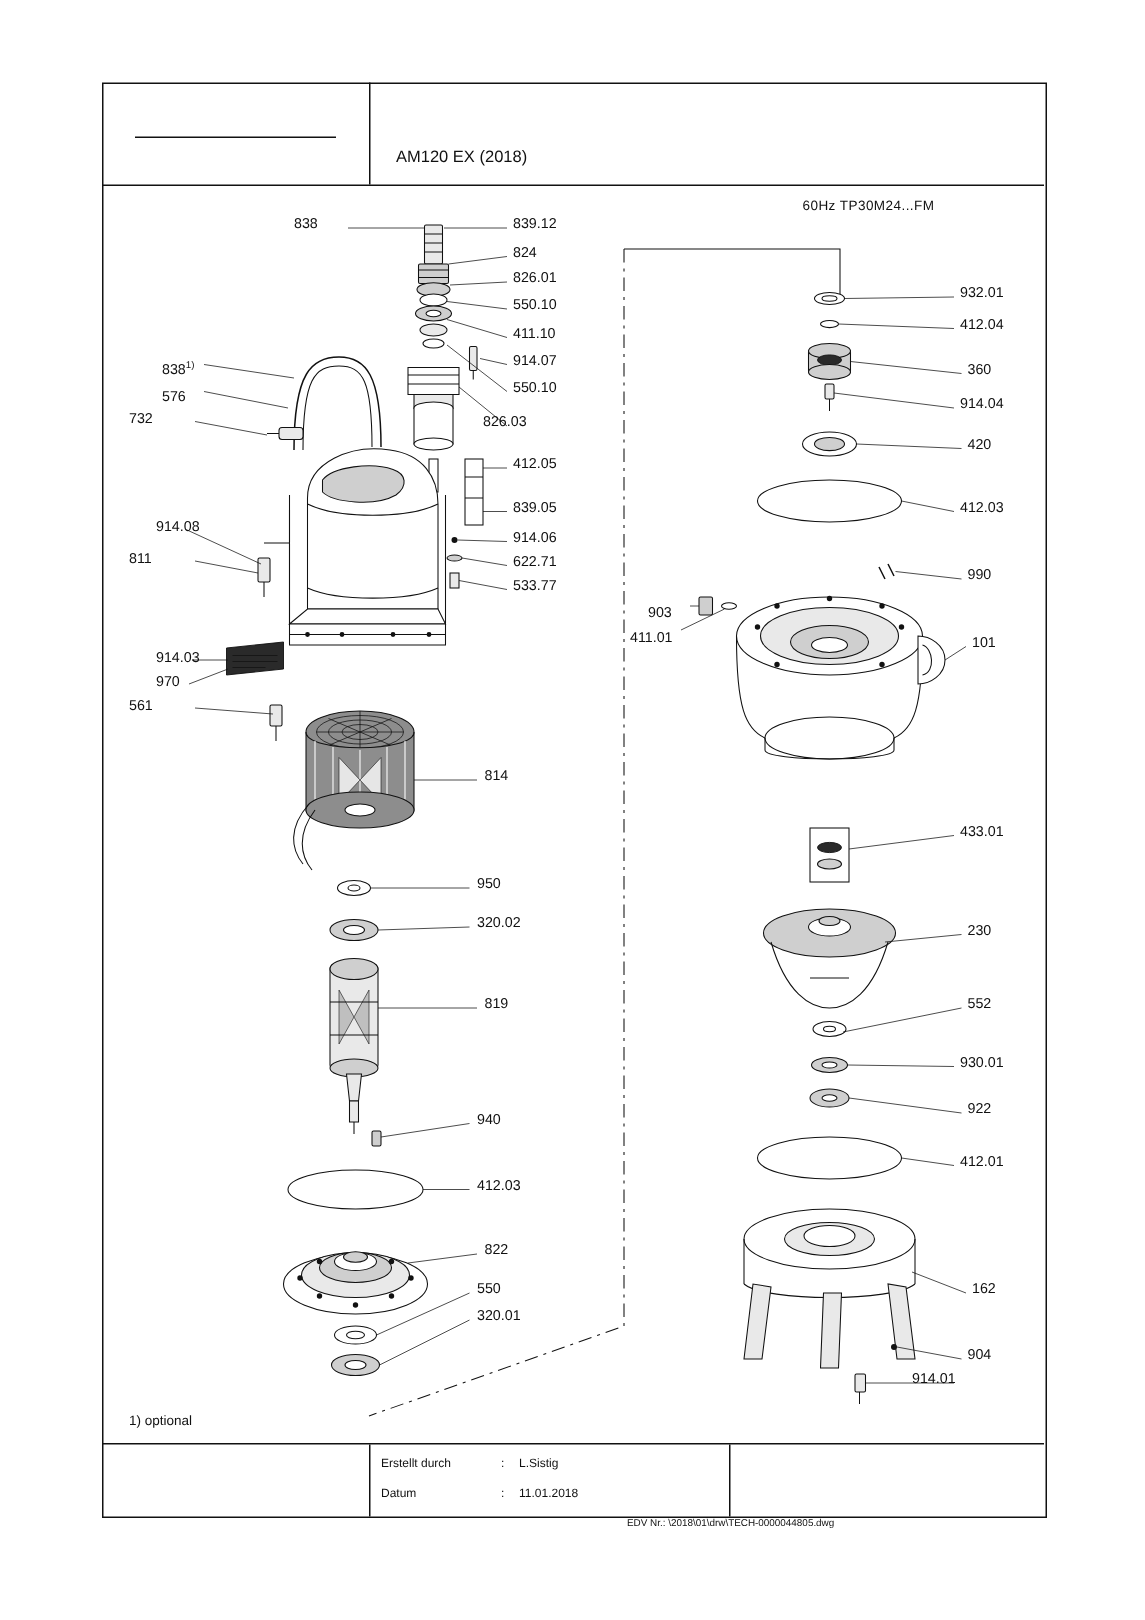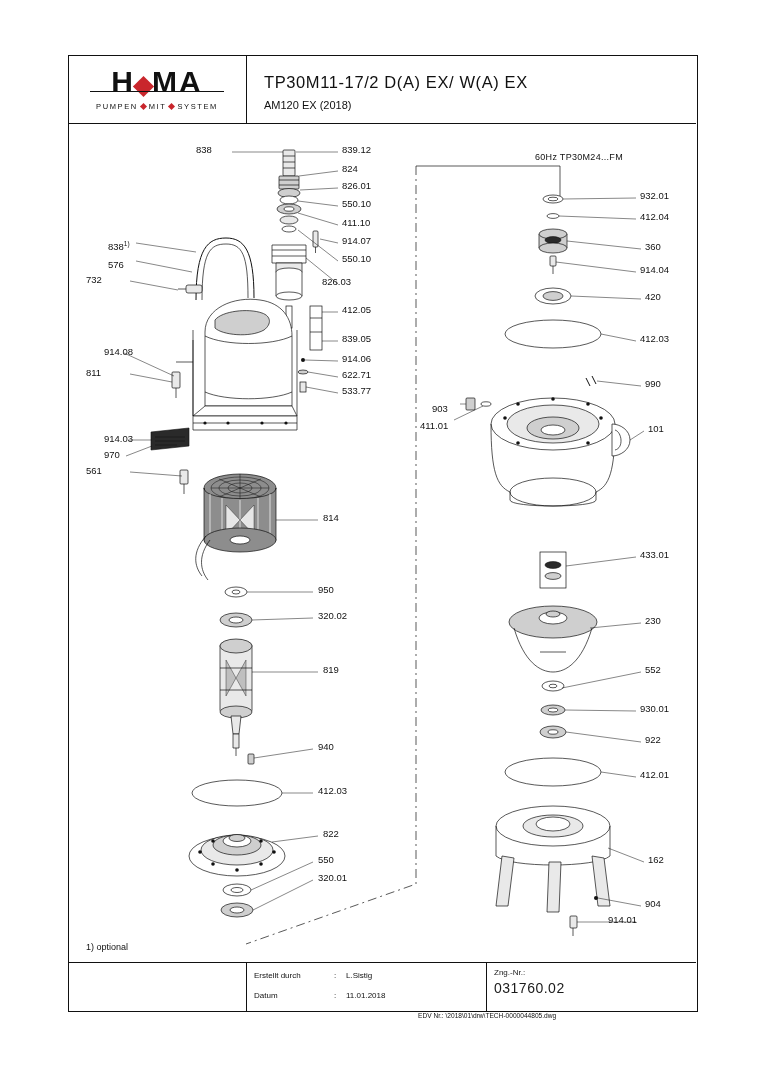--- a/index.html
+++ b/index.html
@@ -28,21 +28,21 @@
   .f-c3 { position:absolute; left:418px; top:0; width:210px; height:48px; }
   .f-row { font-size:8px; color:#111; position:absolute; }
   .f-lab { left:8px; }
   .f-colon { left:88px; }
   .f-val { left:100px; }
   .zng-lab { position:absolute; left:8px; top:5px; font-size:8px; }
   .zng-val { position:absolute; left:8px; top:17px; font-size:14px; letter-spacing:0.5px; }
   .edv { position:absolute; left:418px; top:1012px; width:290px; font-size:6.6px; color:#111; }
 
   .optional-note { position:absolute; left:86px; top:942px; font-size:9px; color:#111; }
-  .hz-note { position:absolute; left:535px; top:152px; font-size:9px; color:#111; letter-spacing:0.3px;text-align:right; }
+  .hz-note { position:absolute; left:535px; top:132px; font-size:9px; color:#111; letter-spacing:0.3px;text-align:right; }
 
   
   .lbl { position:absolute; font-size:9.5px; color:#111; white-space:nowrap; }
   .lbl sup { font-size:6.5px; }
 
   svg.dwg { position:absolute; left:0; top:0; width:763px; height:1080px; }
 
   .ln  { stroke:#111; stroke-width:0.7; fill:none; }
   .ln2 { stroke:#111; stroke-width:1; fill:none; }
   .thin{ stroke:#111; stroke-width:0.5; fill:none; }
@@ -57,31 +57,22 @@
 </style>
 </head>
 <body>
 
 <div id="sheet">
 
   <div class="frame"></div>
 
   <div class="title-block">
     <div class="logo-cell">
-      <div class="logo-wrap">
-        <div class="logo-text">
-          <span>H</span><span class="logo-diamond"></span><span>MA</span>
-        </div>
-        <div class="logo-sub">
-          <span>PUMPEN</span><span class="sq"></span><span>MIT</span><span class="sq"></span><span>SYSTEM</span>
-        </div>
-      </div>
       <div class="logo-rule"></div>
     </div>
-    <div class="title-main">TP30M11-17/2 D(A) EX/ W(A) EX</div>
     <div class="title-sub">AM120 EX (2018)</div>
   </div>
 
   <div class="hz-note">60Hz   TP30M24...FM</div>
 
   <svg class="dwg" viewBox="0 0 763 1080">
 
     <path class="dash" d="M416 166 L416 884 L246 944"></path>
     <path class="ln" d="M416 166 L560 166 L560 196"></path>
 
@@ -404,20 +395,16 @@
   <div class="footer">
     <div class="f-c1"></div>
     <div class="f-c2">
       <div class="f-row f-lab" style="top:8px">Erstellt durch</div>
       <div class="f-row f-colon" style="top:8px">:</div>
       <div class="f-row f-val" style="top:8px">L.Sistig</div>
       <div class="f-row f-lab" style="top:28px">Datum</div>
       <div class="f-row f-colon" style="top:28px">:</div>
       <div class="f-row f-val" style="top:28px">11.01.2018</div>
     </div>
-    <div class="f-c3">
-      <div class="zng-lab">Zng.-Nr.:</div>
-      <div class="zng-val">031760.02</div>
-    </div>
   </div>
   <div class="edv">EDV Nr.: \2018\01\drw\TECH-0000044805.dwg</div>
 
 </div>
 
 </body></html>

